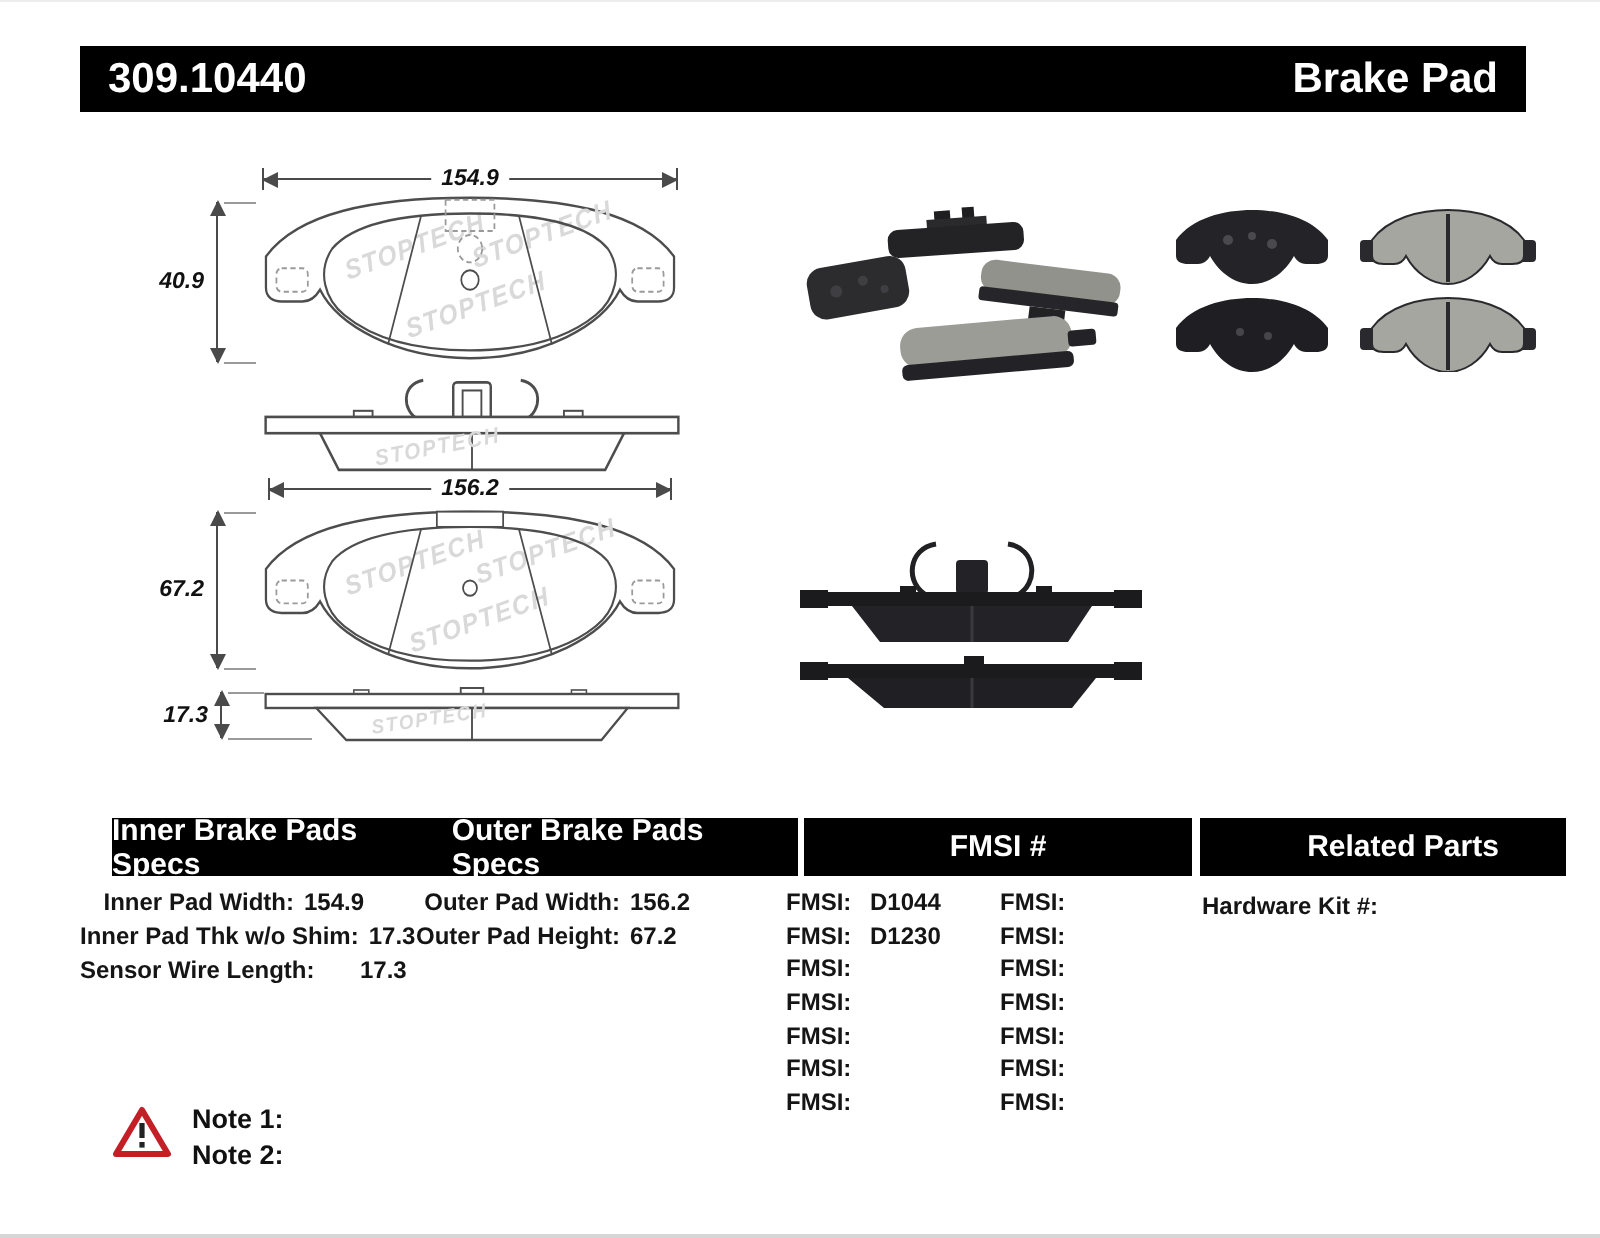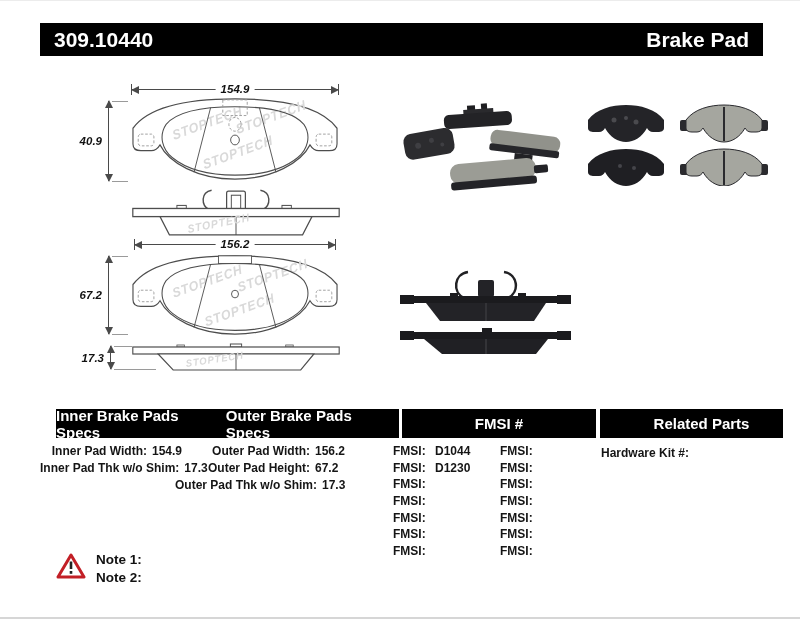--- a/index.html
+++ b/index.html
@@ -251,33 +251,36 @@
 
   <div class="spec-col" id="col-inner">
     <div class="row">
         <span class="lbl">Inner Pad Width:</span>
         <span class="val">154.9</span>
       </div>
     <div class="row">
         <span class="lbl">Inner Pad Thk w/o Shim:</span>
         <span class="val">17.3</span>
       </div>
+    <div class="row">
+        <span class="lbl">Sensor Wire Length:</span>
+        <span class="val"></span>
+      </div>
   </div>
 
   <div class="spec-col" id="col-outer">
     <div class="row">
         <span class="lbl">Outer Pad Width:</span>
         <span class="val">156.2</span>
       </div>
     <div class="row">
         <span class="lbl">Outer Pad Height:</span>
         <span class="val">67.2</span>
       </div>
     <div class="row">
-        <span class="lbl">Outer Pad Thk w/o Shim:</span>
         <span class="val">17.3</span>
       </div>
   </div>
 
   <div class="spec-col fmsi" id="col-fmsi-l">
     <div class="row">
         <span class="lbl">FMSI:</span>
         <span class="val">D1044</span>
       </div>
     <div class="row">

